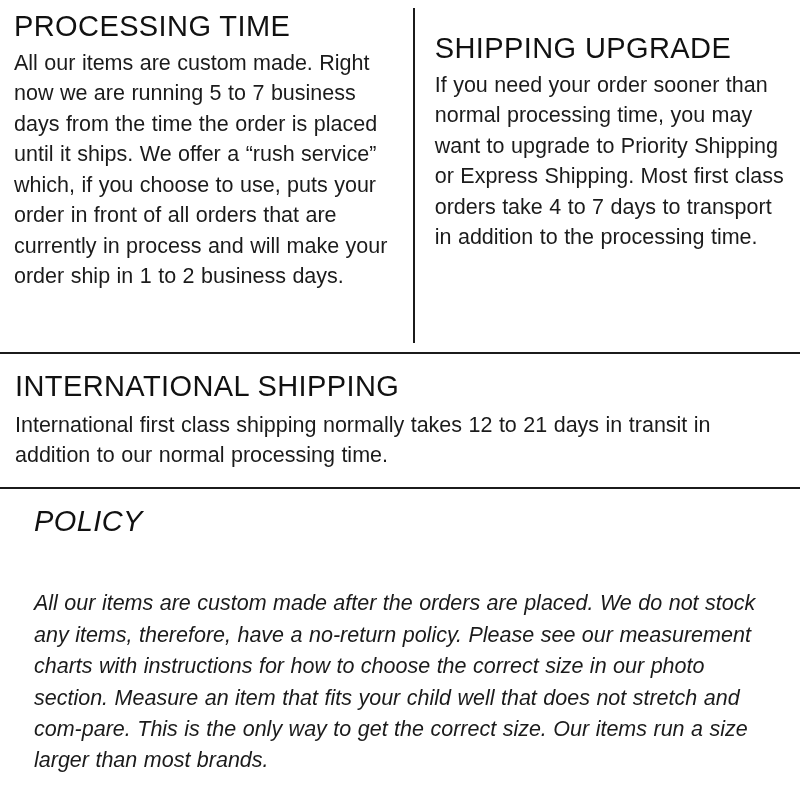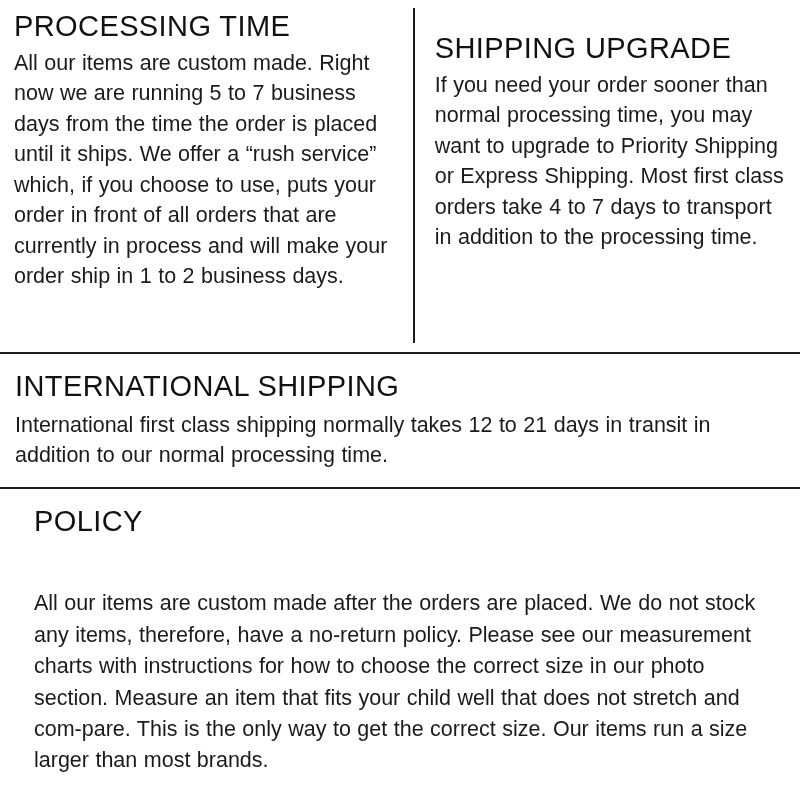--- a/index.html
+++ b/index.html
@@ -79,20 +79,21 @@
     box-sizing: border-box;
     padding: 14px 34px 16px 15px;
   }
   .section .heading {
     margin-bottom: 4px;
   }
 
   
   .section-policy {
     padding: 14px 26px 10px 34px;
+    font-style: italic;
   }
   .section-policy .para {
     line-height: 1.46;
     margin-top: 48px;
   }
 </style>
 </head>
 <body>
 
 <div class="page">

